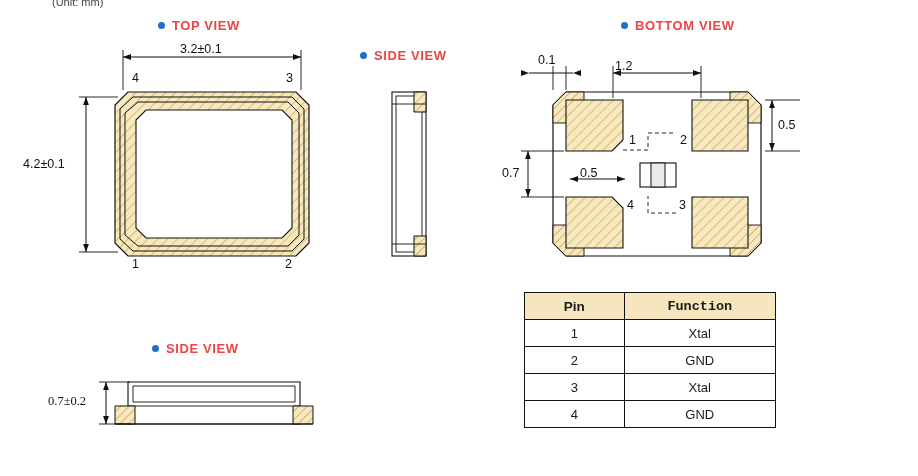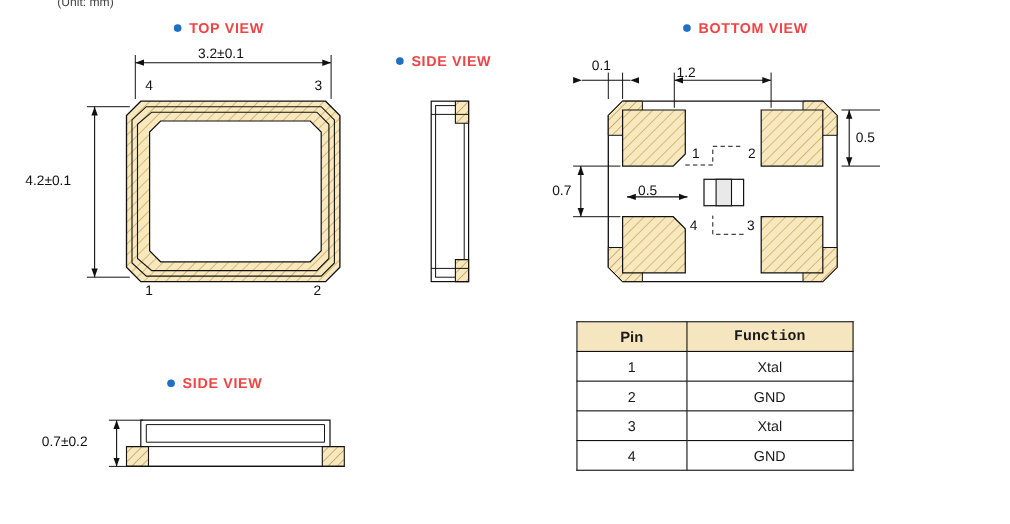--- a/index.html
+++ b/index.html
@@ -223,21 +223,21 @@
   <div class="dim" style="left:523px; top:53px;margin-left:15px;">0.1</div>
   <div class="dim" style="left:615px; top:59px;">1.2</div>
   <div class="dim" style="left:778px; top:118px;">0.5</div>
   <div class="dim" style="left:502px; top:166px;">0.7</div>
   <div class="dim" style="left:580px; top:166px;">0.5</div>
   <div class="pinnum" style="left:629px; top:133px;">1</div>
   <div class="pinnum" style="left:680px; top:133px;">2</div>
   <div class="pinnum" style="left:627px; top:198px;">4</div>
   <div class="pinnum" style="left:679px; top:198px;">3</div>
 
-  <div class="dim" style="left:38px; top:394px;">0.7±0.2</div>
+  <div class="dim" style="left:48px; top:394px;font-family:Liberation Serif, serif;">0.7±0.2</div>
 
   <table class="pintable">
     <thead>
       <tr>
         <th class="col-pin">Pin</th>
         <th class="col-fn">Function</th>
       </tr>
     </thead>
     <tbody>
       <tr>

